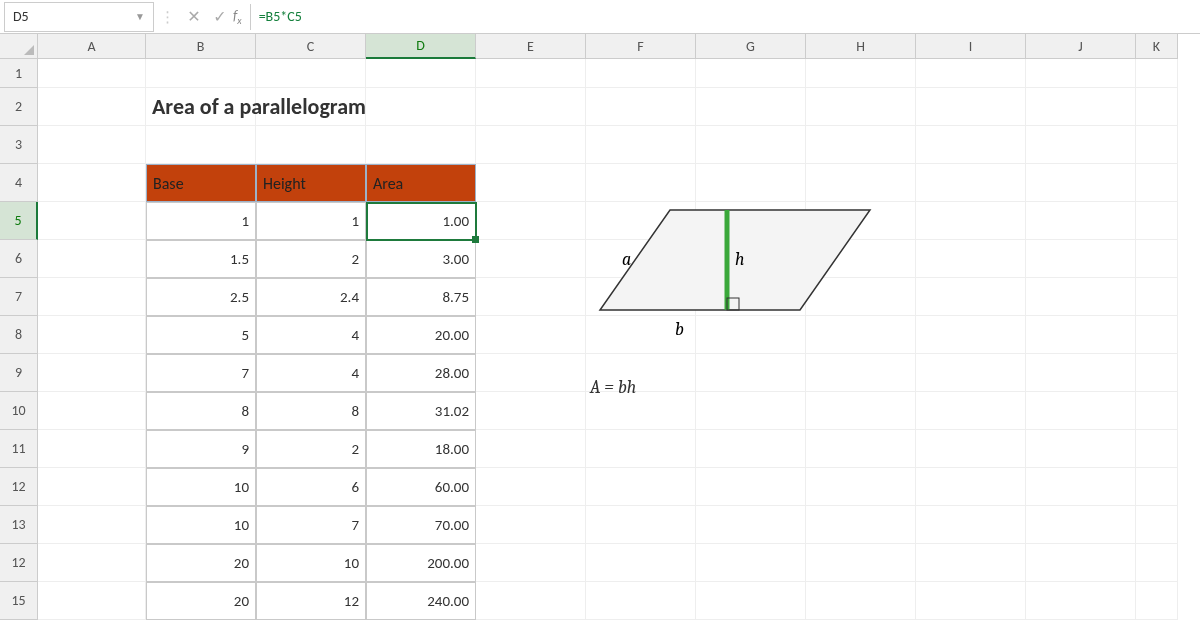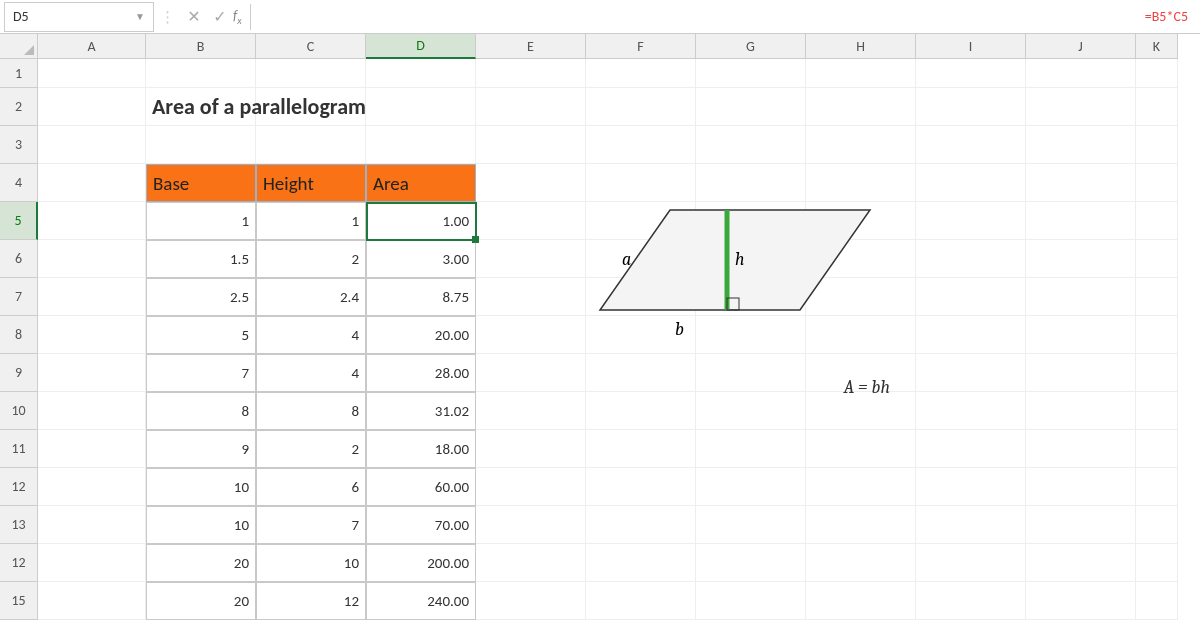--- a/index.html
+++ b/index.html
@@ -54,26 +54,25 @@
       font-style: italic;
       color: #888;
       font-size: 14px;
       margin-right: 8px;
     }
     .fb-fx sub { font-size: 10px; }
     .formula-input {
       flex: 1;
       padding: 2px 8px;
       font-size: 14px;
-      color: #ef4444;
+      color: #15803d;
       border-left: 1px solid #ccc;
       height: 26px;
       display: flex;
       align-items: center;
-      justify-content: flex-end;
     }
     
     
     .grid-area {
       display: flex;
       position: relative;
     }
     
     
     .corner {
@@ -159,23 +158,23 @@
     .cK { width: 42px; }
     
     
     .r1 { height: 29px; }
     .rN { height: 38px; }
     
     .title-text { font-weight: bold; font-size: 22px; color: #333; align-items: center; }
     
     
     .th {
-      background: #f97316;
+      background: #c2410c;
       border: 1px solid #9db2c9;
-      font-size: 19px;
+      font-size: 16px;
       color: #222;
     }
     .td {
       border: 1px solid #c9c9c9;
       justify-content: flex-end;
       background: #fff;
     }
     
     
     .selected-cell {
@@ -195,21 +194,21 @@
     
     .diagram {
       position: absolute;
       left: 590px;
       top: 190px;
       font-family: 'Cambria', 'Georgia', serif;
       font-style: italic;
       font-size: 18px;
     }
     .formula-label {
-      text-align: right;
+      text-align: left;
       margin-top: 12px;
       font-family: 'Cambria Math', 'Cambria', serif;
     }
   </style>
 </head>
 <body>
 
 <div class="formula-bar">
   <div class="name-box">
     <span>D5</span>

